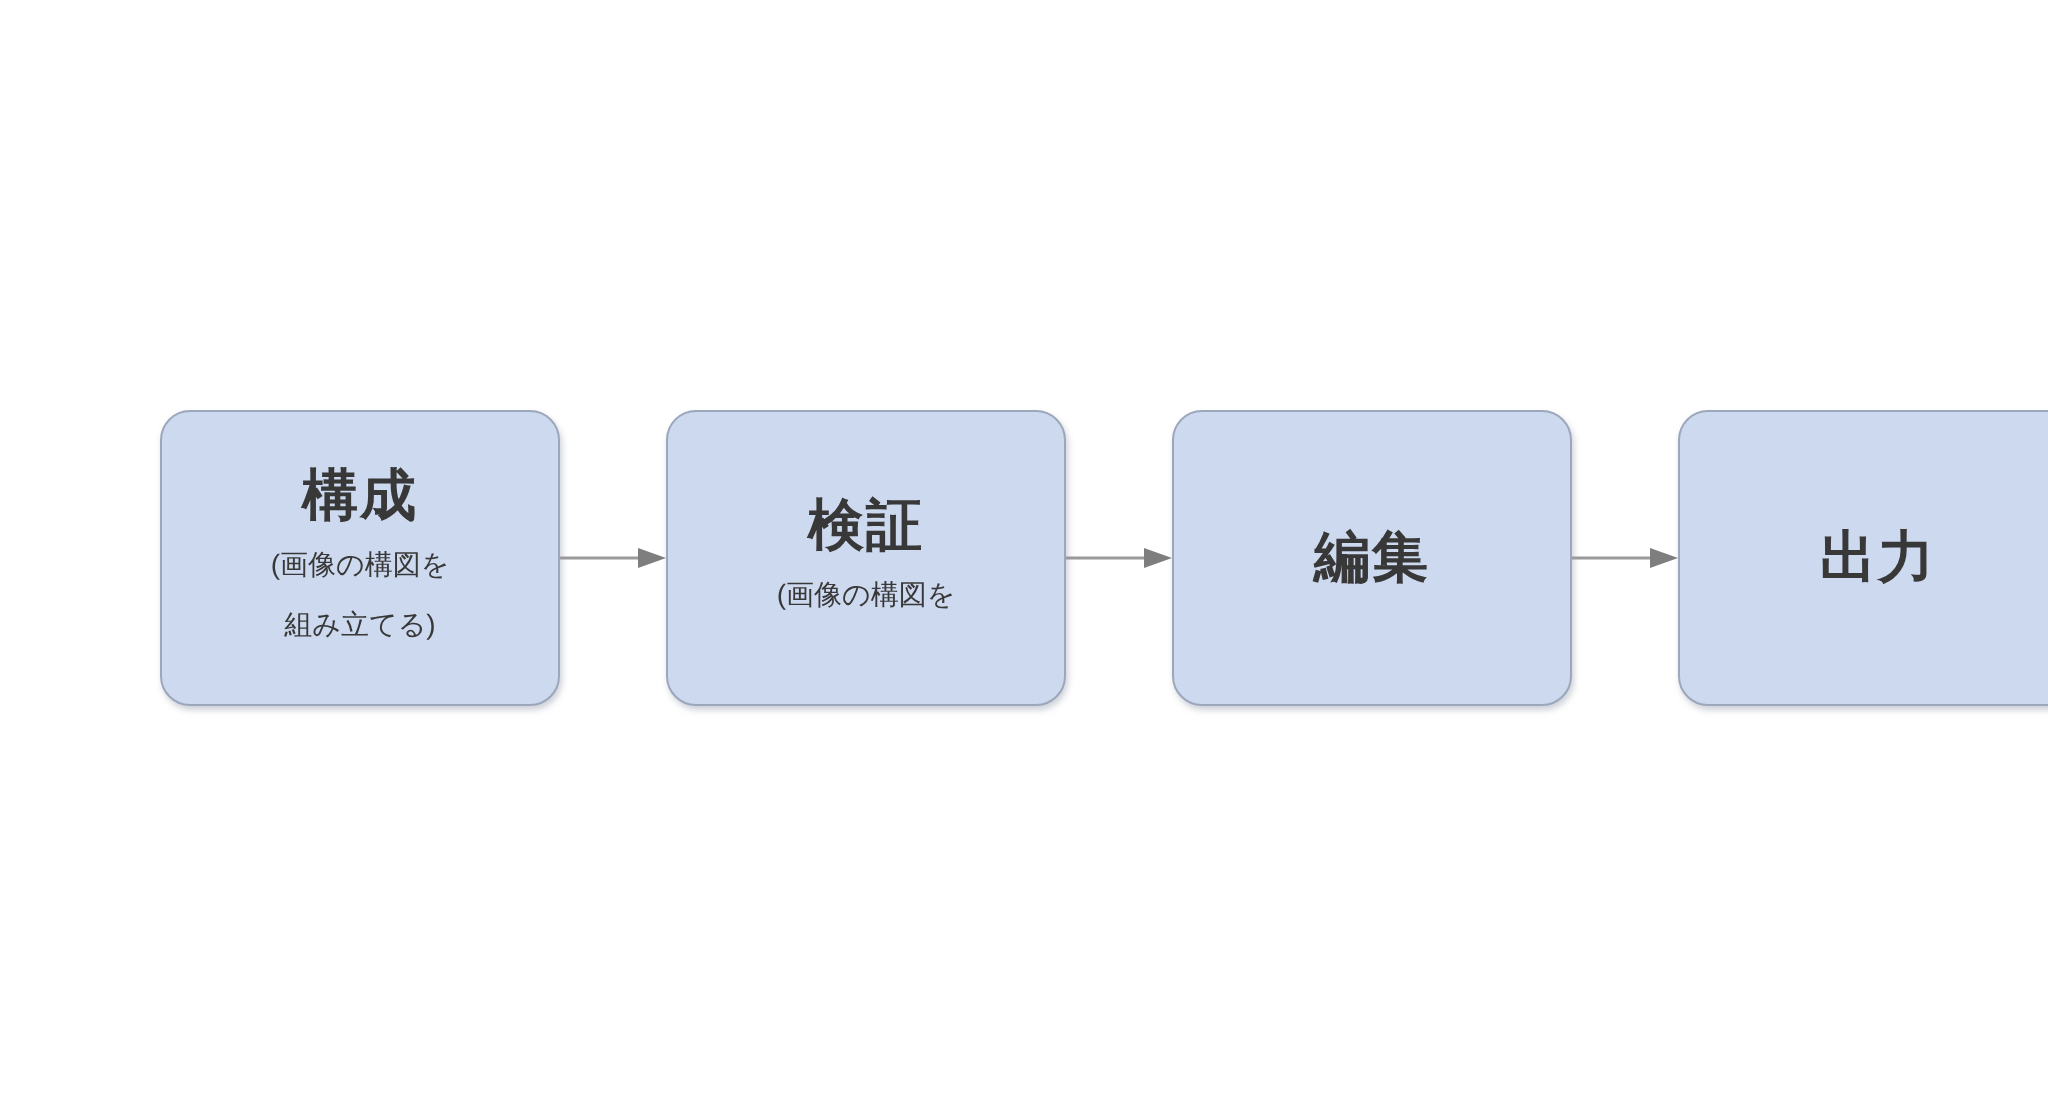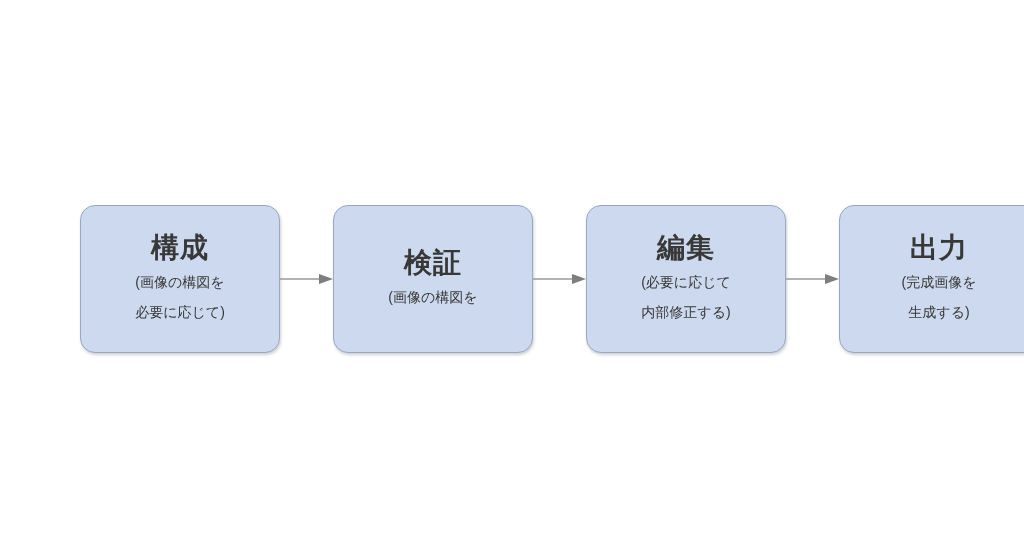--- a/index.html
+++ b/index.html
@@ -69,21 +69,21 @@
 </head>
 <body>
 
 <div class="canvas">
   <div class="flow-row">
 
     <div class="step">
       <div class="step-title">構成</div>
       <div class="step-desc">
         <span>(画像の構図を</span><br>
-        <span>必要に応じて)</span>
+        <span>組み立てる)</span>
       </div>
     </div>
 
     <div class="connector">
       <svg width="53" height="14" viewBox="0 0 53 14" aria-hidden="true">
         <line x1="0" y1="7" x2="40" y2="7"></line>
         <polygon points="39,2 53,7 39,12"></polygon>
       </svg>
     </div>
 
@@ -96,35 +96,27 @@
 
     <div class="connector">
       <svg width="53" height="14" viewBox="0 0 53 14" aria-hidden="true">
         <line x1="0" y1="7" x2="40" y2="7"></line>
         <polygon points="39,2 53,7 39,12"></polygon>
       </svg>
     </div>
 
     <div class="step">
       <div class="step-title">編集</div>
-      <div class="step-desc">
-        <span>(必要に応じて</span><br>
-        <span>内部修正する)</span>
-      </div>
     </div>
 
     <div class="connector">
       <svg width="53" height="14" viewBox="0 0 53 14" aria-hidden="true">
         <line x1="0" y1="7" x2="40" y2="7"></line>
         <polygon points="39,2 53,7 39,12"></polygon>
       </svg>
     </div>
 
     <div class="step">
       <div class="step-title">出力</div>
-      <div class="step-desc">
-        <span>(完成画像を</span><br>
-        <span>生成する)</span>
-      </div>
     </div>
 
   </div>
 </div>
 
 </body></html>

